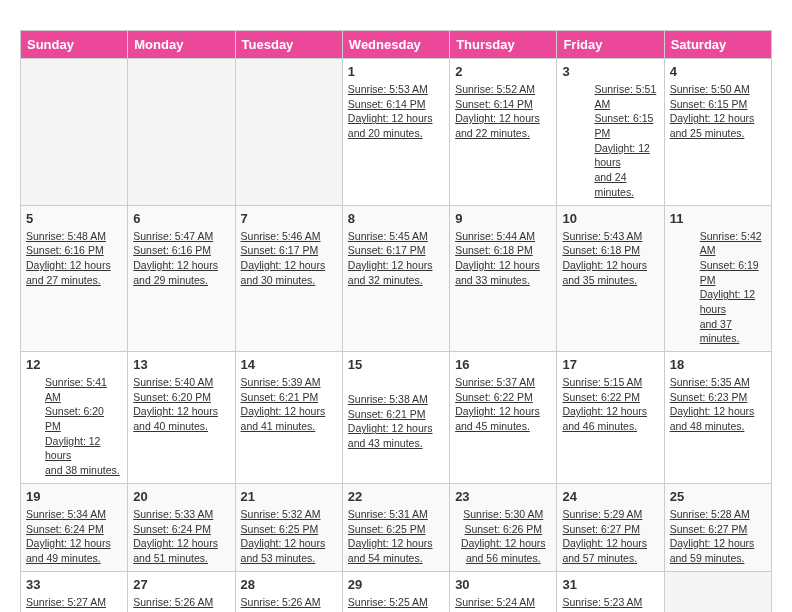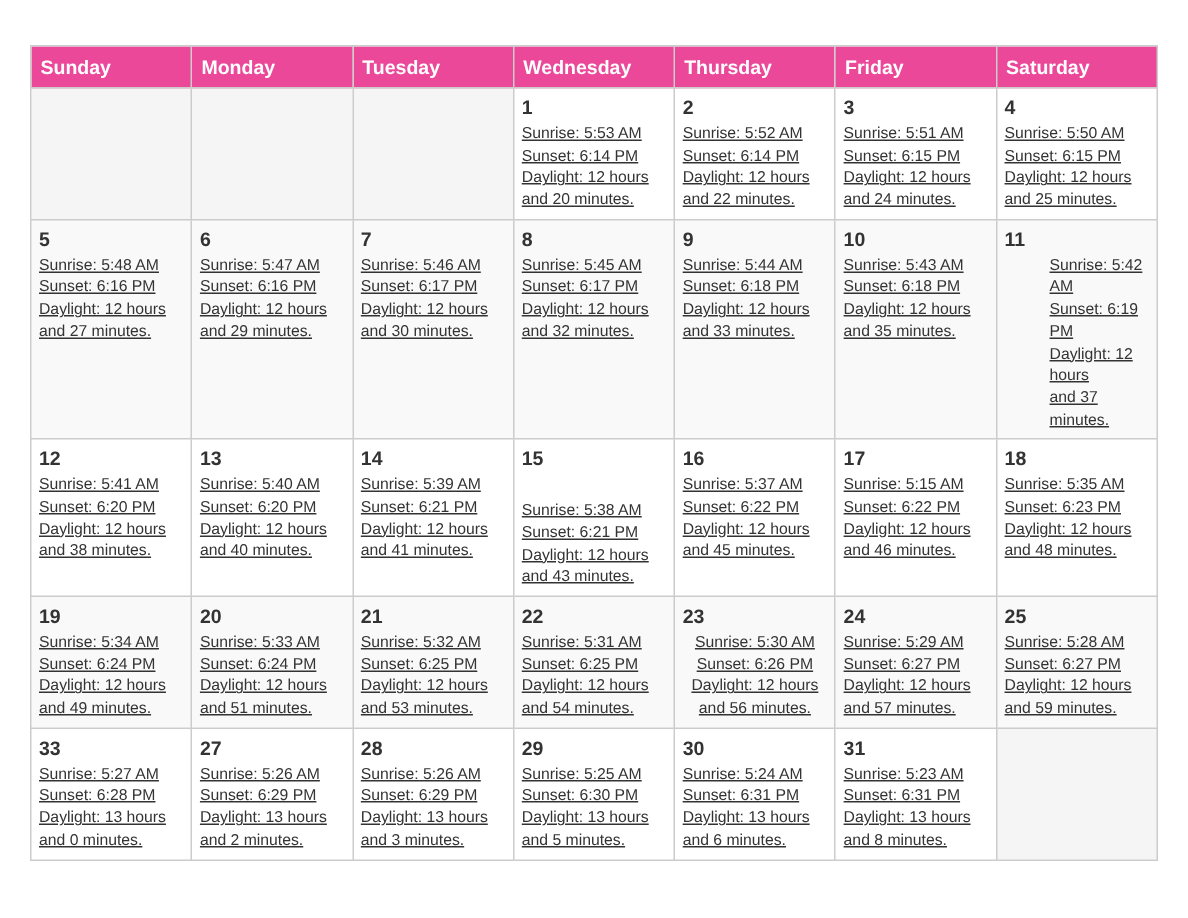--- a/index.html
+++ b/index.html
@@ -111,21 +111,21 @@
         </td>
         <td>
           <div class="day-num">2</div>
           <div class="day-info" style="white-space: pre-line;">Sunrise: 5:52 AM
 Sunset: 6:14 PM
 Daylight: 12 hours
 and 22 minutes.</div>
         </td>
         <td>
           <div class="day-num">3</div>
-          <div class="day-info" style="white-space: pre-line;">Sunrise: 5:51 AM
+          <div class="day-info" style="white-space: pre-line; margin-left: 32px;">Sunrise: 5:51 AM
 Sunset: 6:15 PM
 Daylight: 12 hours
 and 24 minutes.</div>
         </td>
         <td>
           <div class="day-num">4</div>
           <div class="day-info" style="white-space: pre-line;">Sunrise: 5:50 AM
 Sunset: 6:15 PM
 Daylight: 12 hours
 and 25 minutes.</div>
@@ -178,21 +178,21 @@
           <div class="day-num">11</div>
           <div class="day-info" style="white-space: pre-line; margin-left: 30px;">Sunrise: 5:42 AM
 Sunset: 6:19 PM
 Daylight: 12 hours
 and 37 minutes.</div>
         </td>
       </tr>
       <tr class="week-row">
         <td>
           <div class="day-num">12</div>
-          <div class="day-info" style="white-space: pre-line;">Sunrise: 5:41 AM
+          <div class="day-info" style="white-space: pre-line; margin-left: 19px;">Sunrise: 5:41 AM
 Sunset: 6:20 PM
 Daylight: 12 hours
 and 38 minutes.</div>
         </td>
         <td>
           <div class="day-num">13</div>
           <div class="day-info" style="white-space: pre-line;">Sunrise: 5:40 AM
 Sunset: 6:20 PM
 Daylight: 12 hours
 and 40 minutes.</div>

